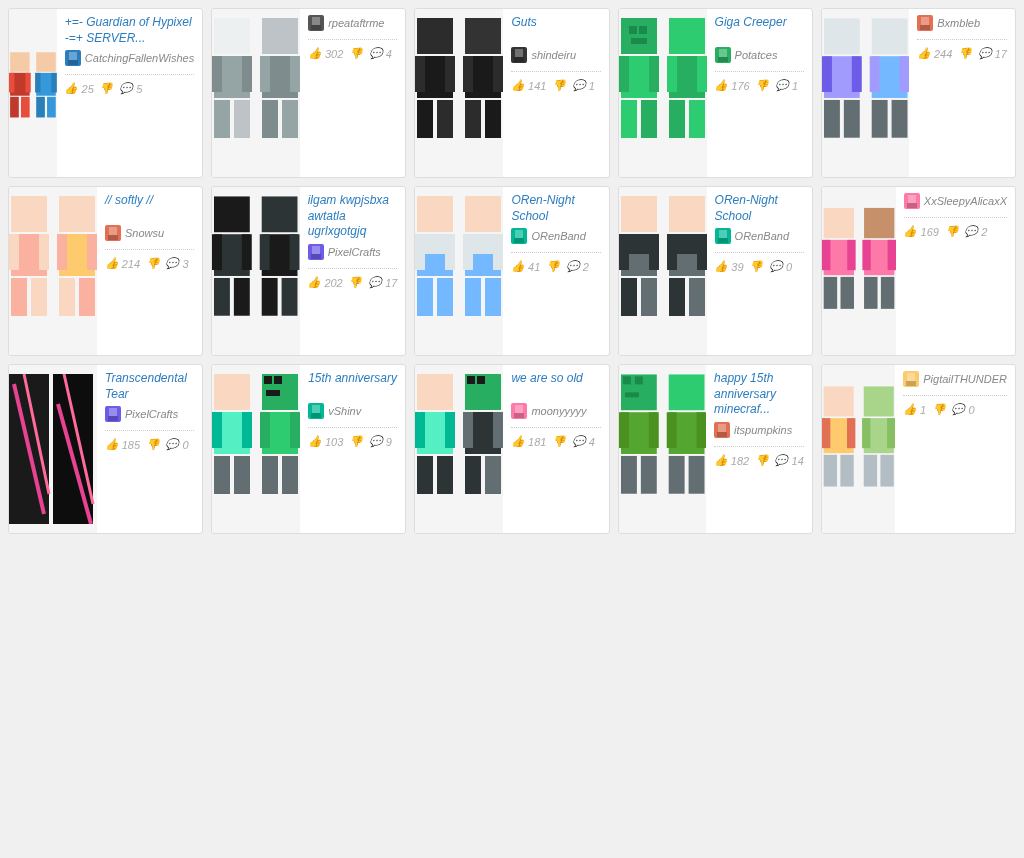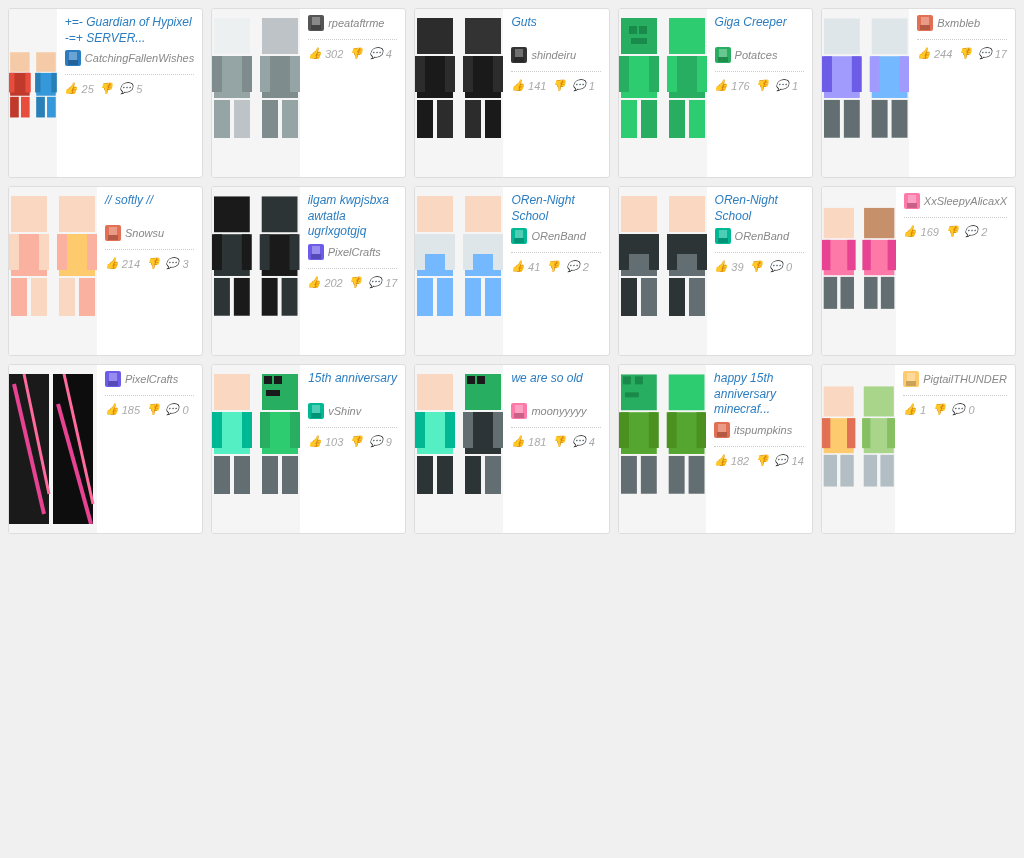--- a/index.html
+++ b/index.html
@@ -532,20 +532,21 @@
         <svg width="88" height="150" viewBox="0 0 88 150" xmlns="http://www.w3.org/2000/svg" style="image-rendering:pixelated">
     <rect x="0" y="0" width="40" height="150" fill="#1a1a1a"></rect>
     <line x1="5" y1="10" x2="35" y2="140" stroke="#e84393" stroke-width="4"></line>
     <line x1="15" y1="0" x2="40" y2="120" stroke="#ff6b9d" stroke-width="3"></line>
     <rect x="44" y="0" width="40" height="150" fill="#0d0d0d"></rect>
     <line x1="49" y1="30" x2="82" y2="150" stroke="#e84393" stroke-width="4"></line>
     <line x1="55" y1="0" x2="84" y2="130" stroke="#ff6b9d" stroke-width="3"></line>
   </svg>
       </div>
       <div class="card-body">
+        <div class="card-title">Transcendental Tear</div>
         <div class="card-author">
           <svg width="16" height="16" viewBox="0 0 16 16" xmlns="http://www.w3.org/2000/svg" style="border-radius:2px;vertical-align:middle;">
     <rect width="16" height="16" fill="#6c5ce7"></rect>
     <rect x="4" y="2" width="8" height="8" fill="rgba(255,255,255,0.3)"></rect>
     <rect x="3" y="10" width="10" height="5" fill="rgba(0,0,0,0.2)"></rect>
   </svg>
           <span class="author-name">PixelCrafts</span>
         </div>
         <hr class="card-divider">
         <div class="card-stats">

